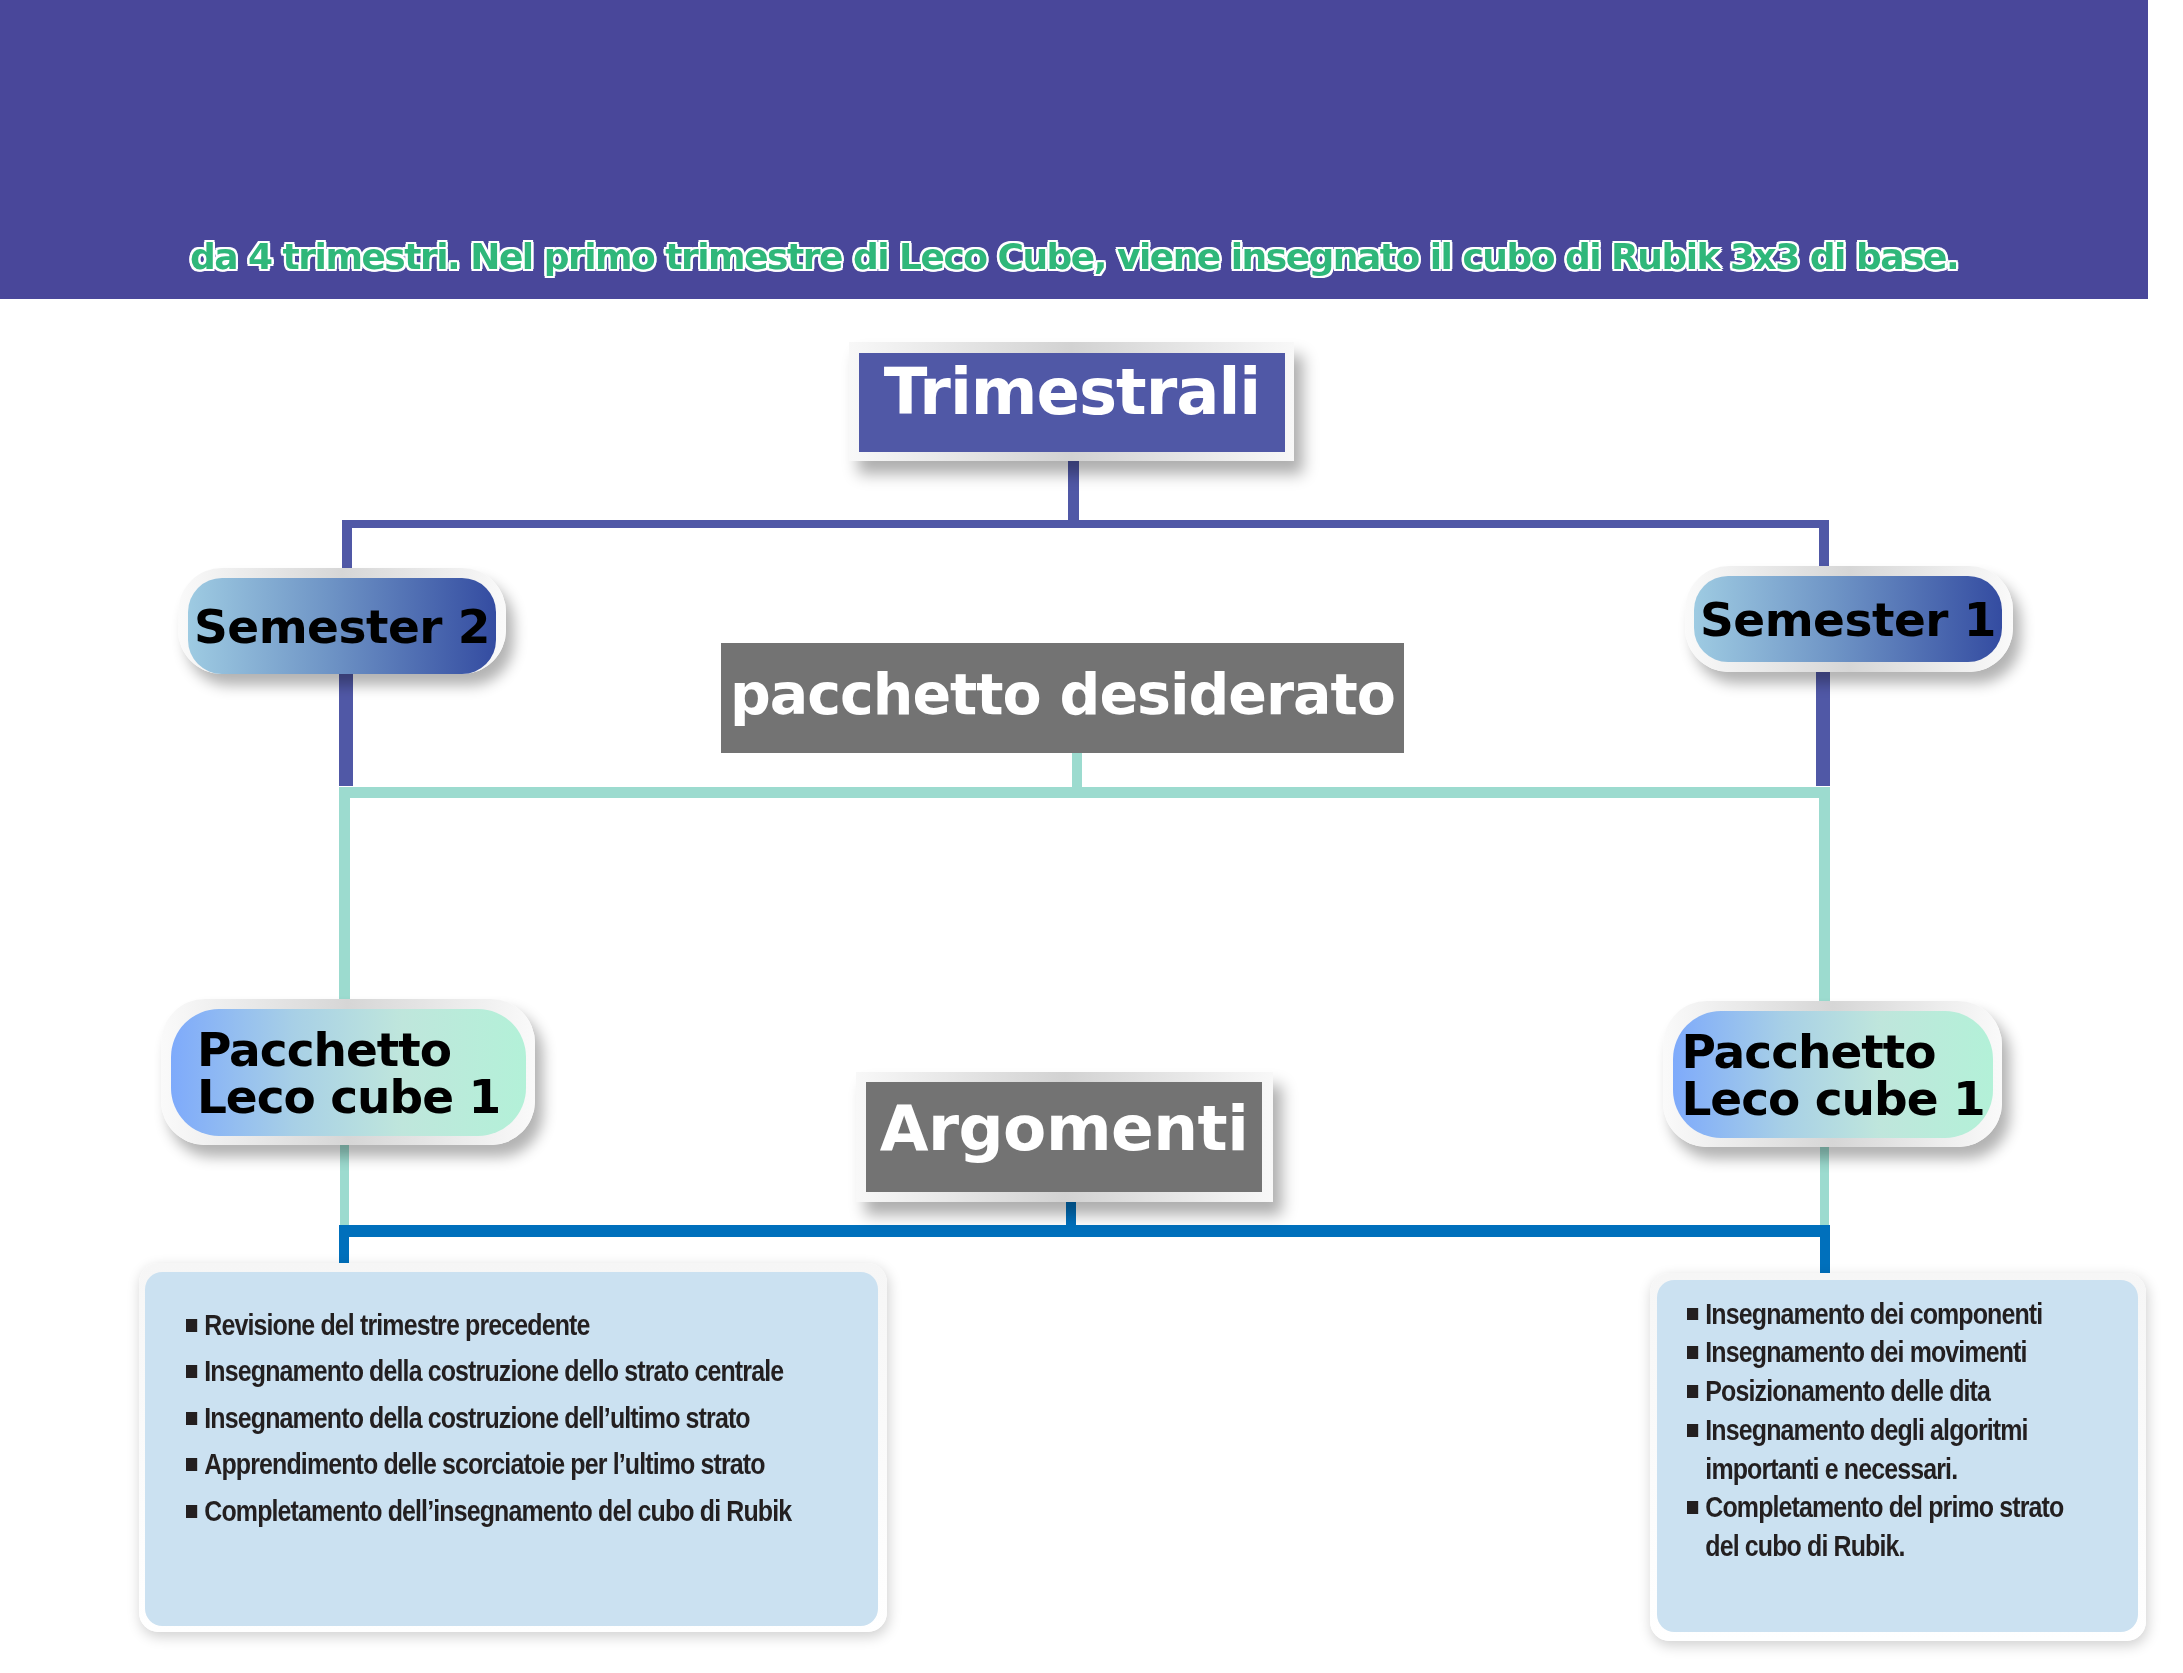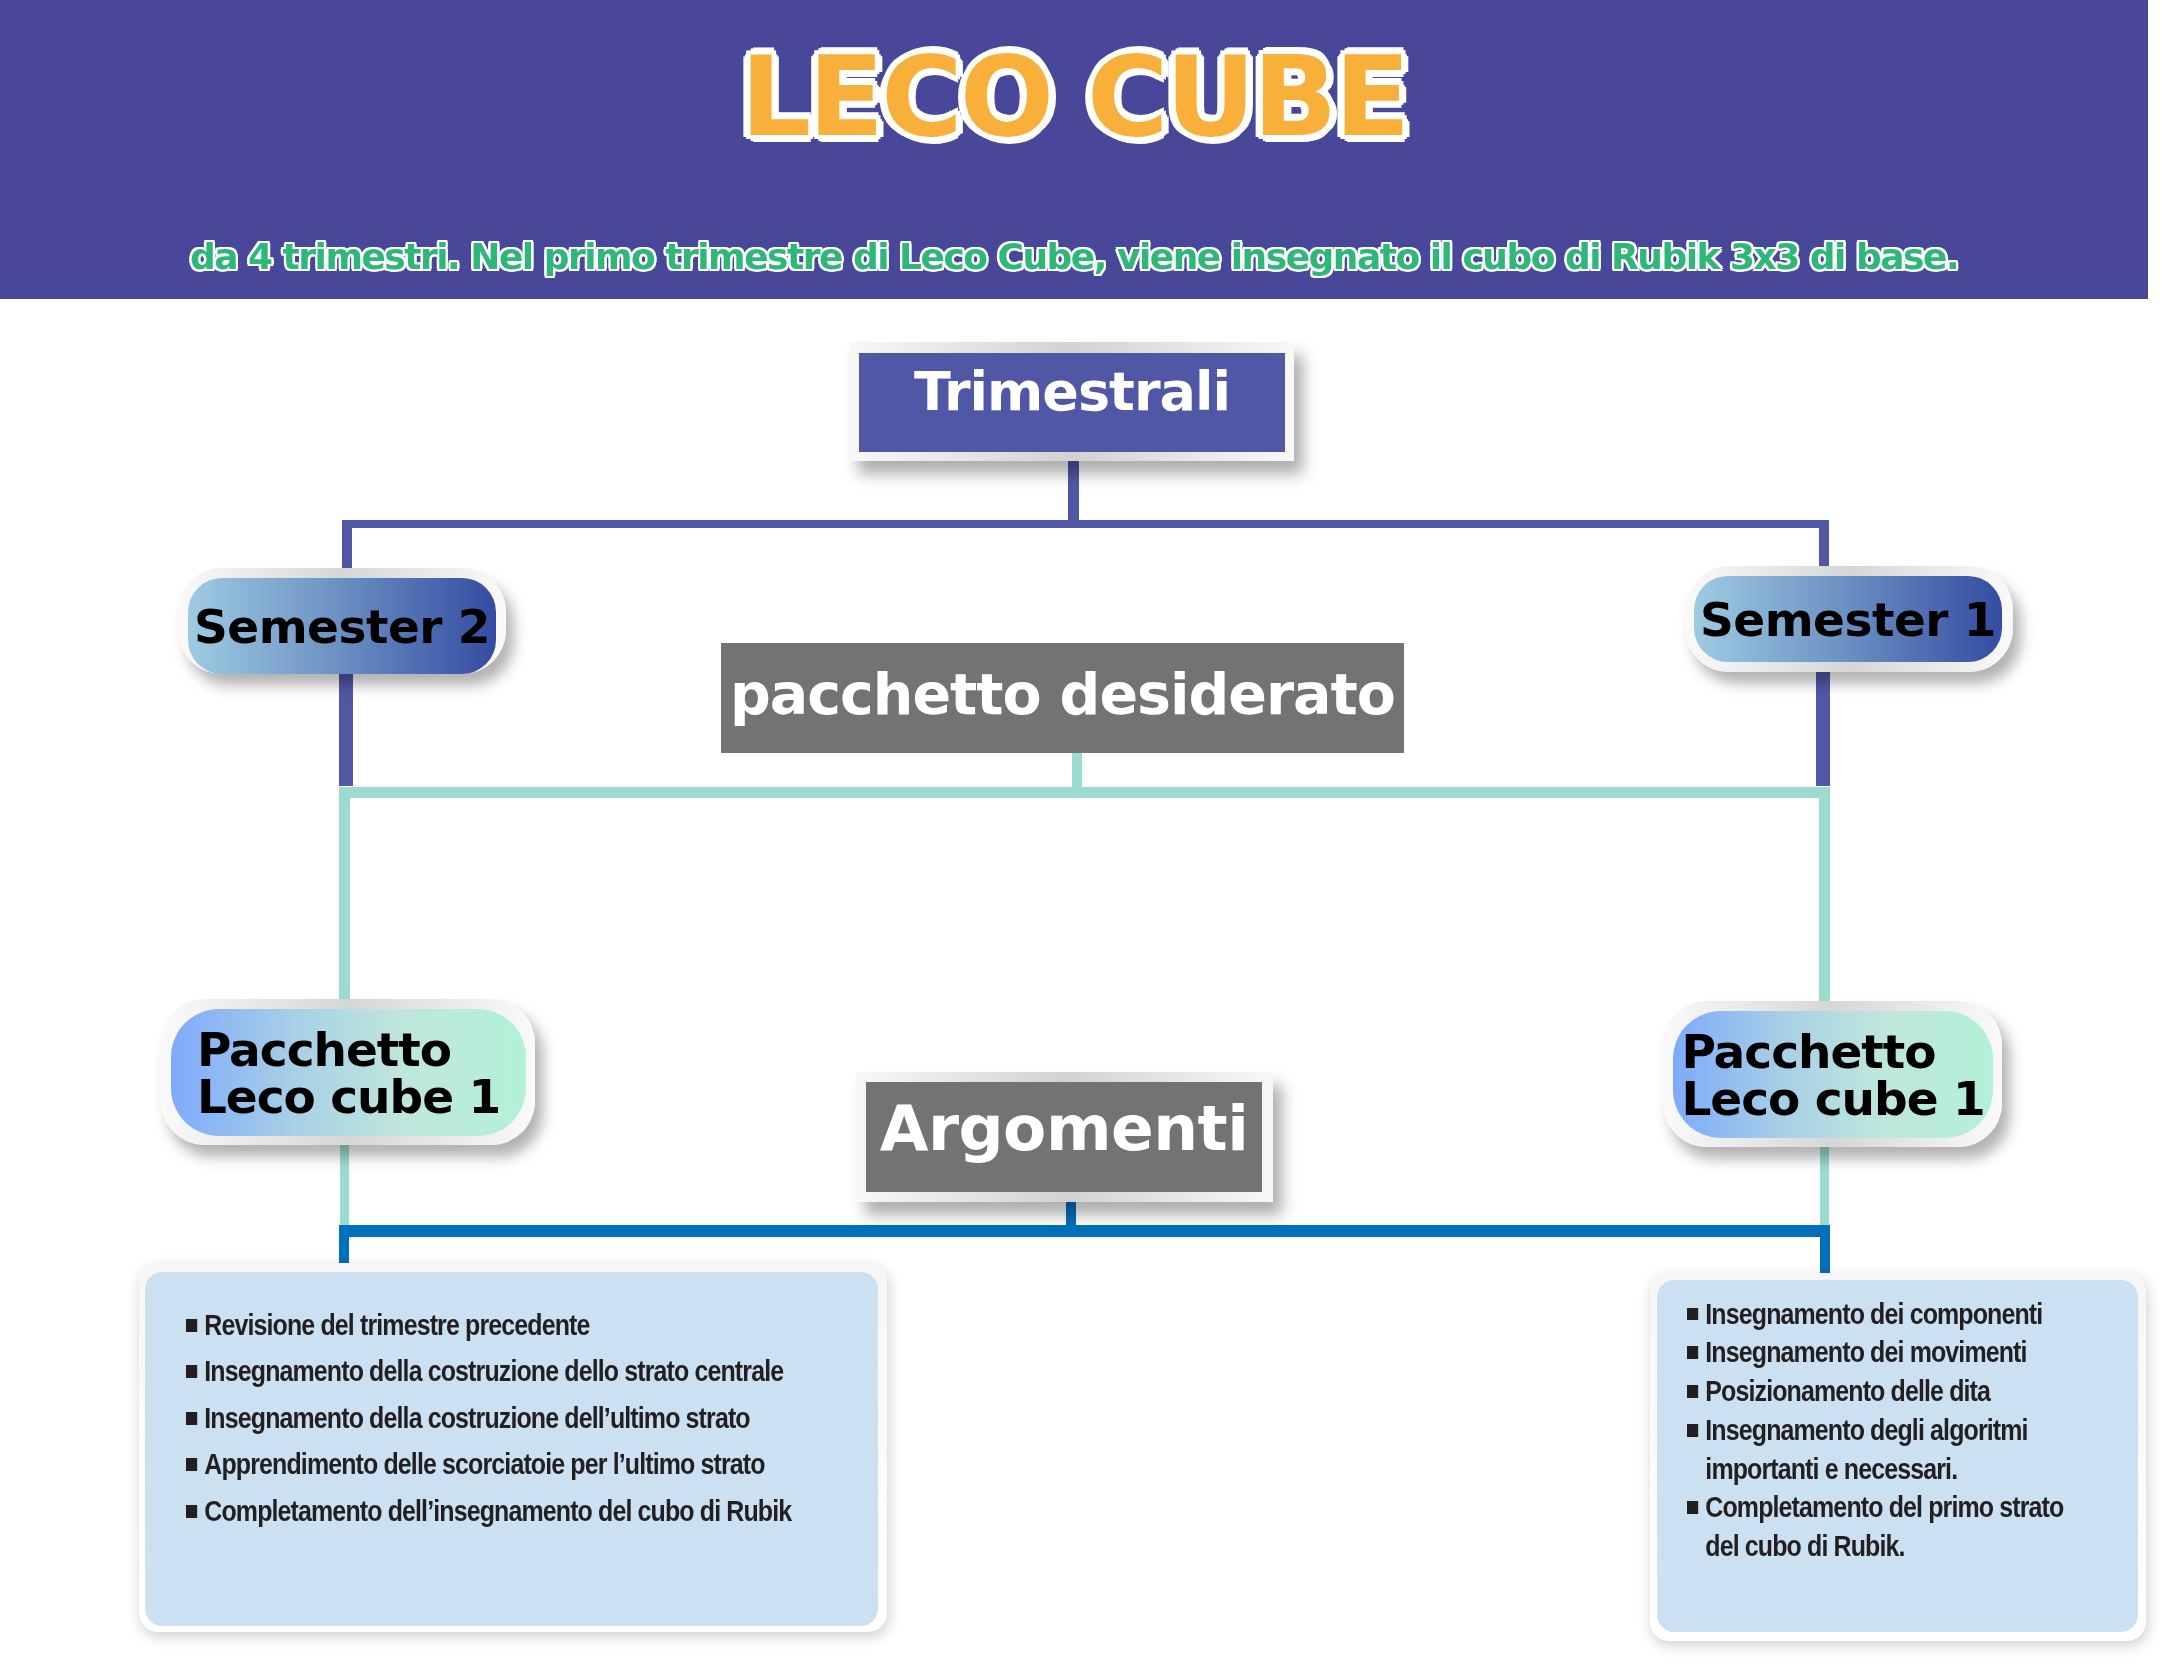--- a/index.html
+++ b/index.html
@@ -33,21 +33,21 @@
   .blue { background:#0070bc; }
 
   
   .frame { position:absolute; background:linear-gradient(90deg,#f8f8f8 0%,#d2d2d2 50%,#f8f8f8 100%);
            box-shadow: 8.7px 12.6px 14.5px rgba(0,0,0,0.32); }
   .inner { position:absolute; display:flex; align-items:center; justify-content:center; color:#fff;
            font-weight:bold; }
 
   #trim-frame { left:849px; top:342px; width:445px; height:119px; }
   #trim-inner { left:859px; top:353px; width:426px; height:99px; background:#5058a6;
-                font-size:54px; letter-spacing:-1px; }
+                font-size:64px; letter-spacing:-1px; }
   #trim-inner span { position:relative; top:-10.7px; }
 
   .pill-frame { position:absolute; border-radius:44px;
                 background:linear-gradient(90deg,#fafafa 0%,#d6d6d6 50%,#fafafa 100%);
                 box-shadow: 7.8px 11.6px 13.6px rgba(0,0,0,0.30); }
   .pill-sem { position:absolute; border-radius:34px; display:flex; align-items:center; justify-content:center;
               background:linear-gradient(90deg,#9ecbe2 0%,#6f95c6 45%,#344ca1 100%);
               color:#000; font-weight:bold; font-size:47px; letter-spacing:-0.5px; }
   .pill-pk { position:absolute; border-radius:48px; display:flex; align-items:center; justify-content:center;
              background:linear-gradient(90deg,#7eaafb 0%,#a8d0e6 35%,#bfe6dc 65%,#b3f1d8 100%);
@@ -83,21 +83,20 @@
   #panelR { left:1657px; top:1280px; width:481px; height:352px; }
 
   .topic { position:absolute; font-size:29px; line-height:34px; white-space:nowrap; transform:scaleX(0.86); transform-origin:left center; }
   .topic .bullet { display:inline-block; width:12.6px; height:12.6px; background:#231f20; margin-right:8.7px; vertical-align:middle; position:relative; top:-1.9px; }
   .topic .cont { display:block; padding-left:21.3px; }
 </style>
 </head>
 <body>
 
 <div id="header" class="abs">
-  <div id="title" class="abs">LECO CUBE</div>
   <div id="sub2" class="abs subline">da 4 trimestri. Nel primo trimestre di Leco Cube, viene insegnato il cubo di Rubik 3x3 di base.</div>
 </div>
 
 <div class="line purple" style="left:1068px;top:460px;width:10.7px;height:64px;"></div>
 <div class="line purple" style="left:342px;top:520px;width:1487px;height:7.8px;"></div>
 <div class="line purple" style="left:342px;top:520px;width:9.7px;height:48px;"></div>
 <div class="line purple" style="left:1819px;top:520px;width:9.7px;height:47px;"></div>
 <div class="line purple" style="left:339px;top:674px;width:13.6px;height:112px;"></div>
 <div class="line purple" style="left:1816px;top:672px;width:13.6px;height:114px;"></div>
 

